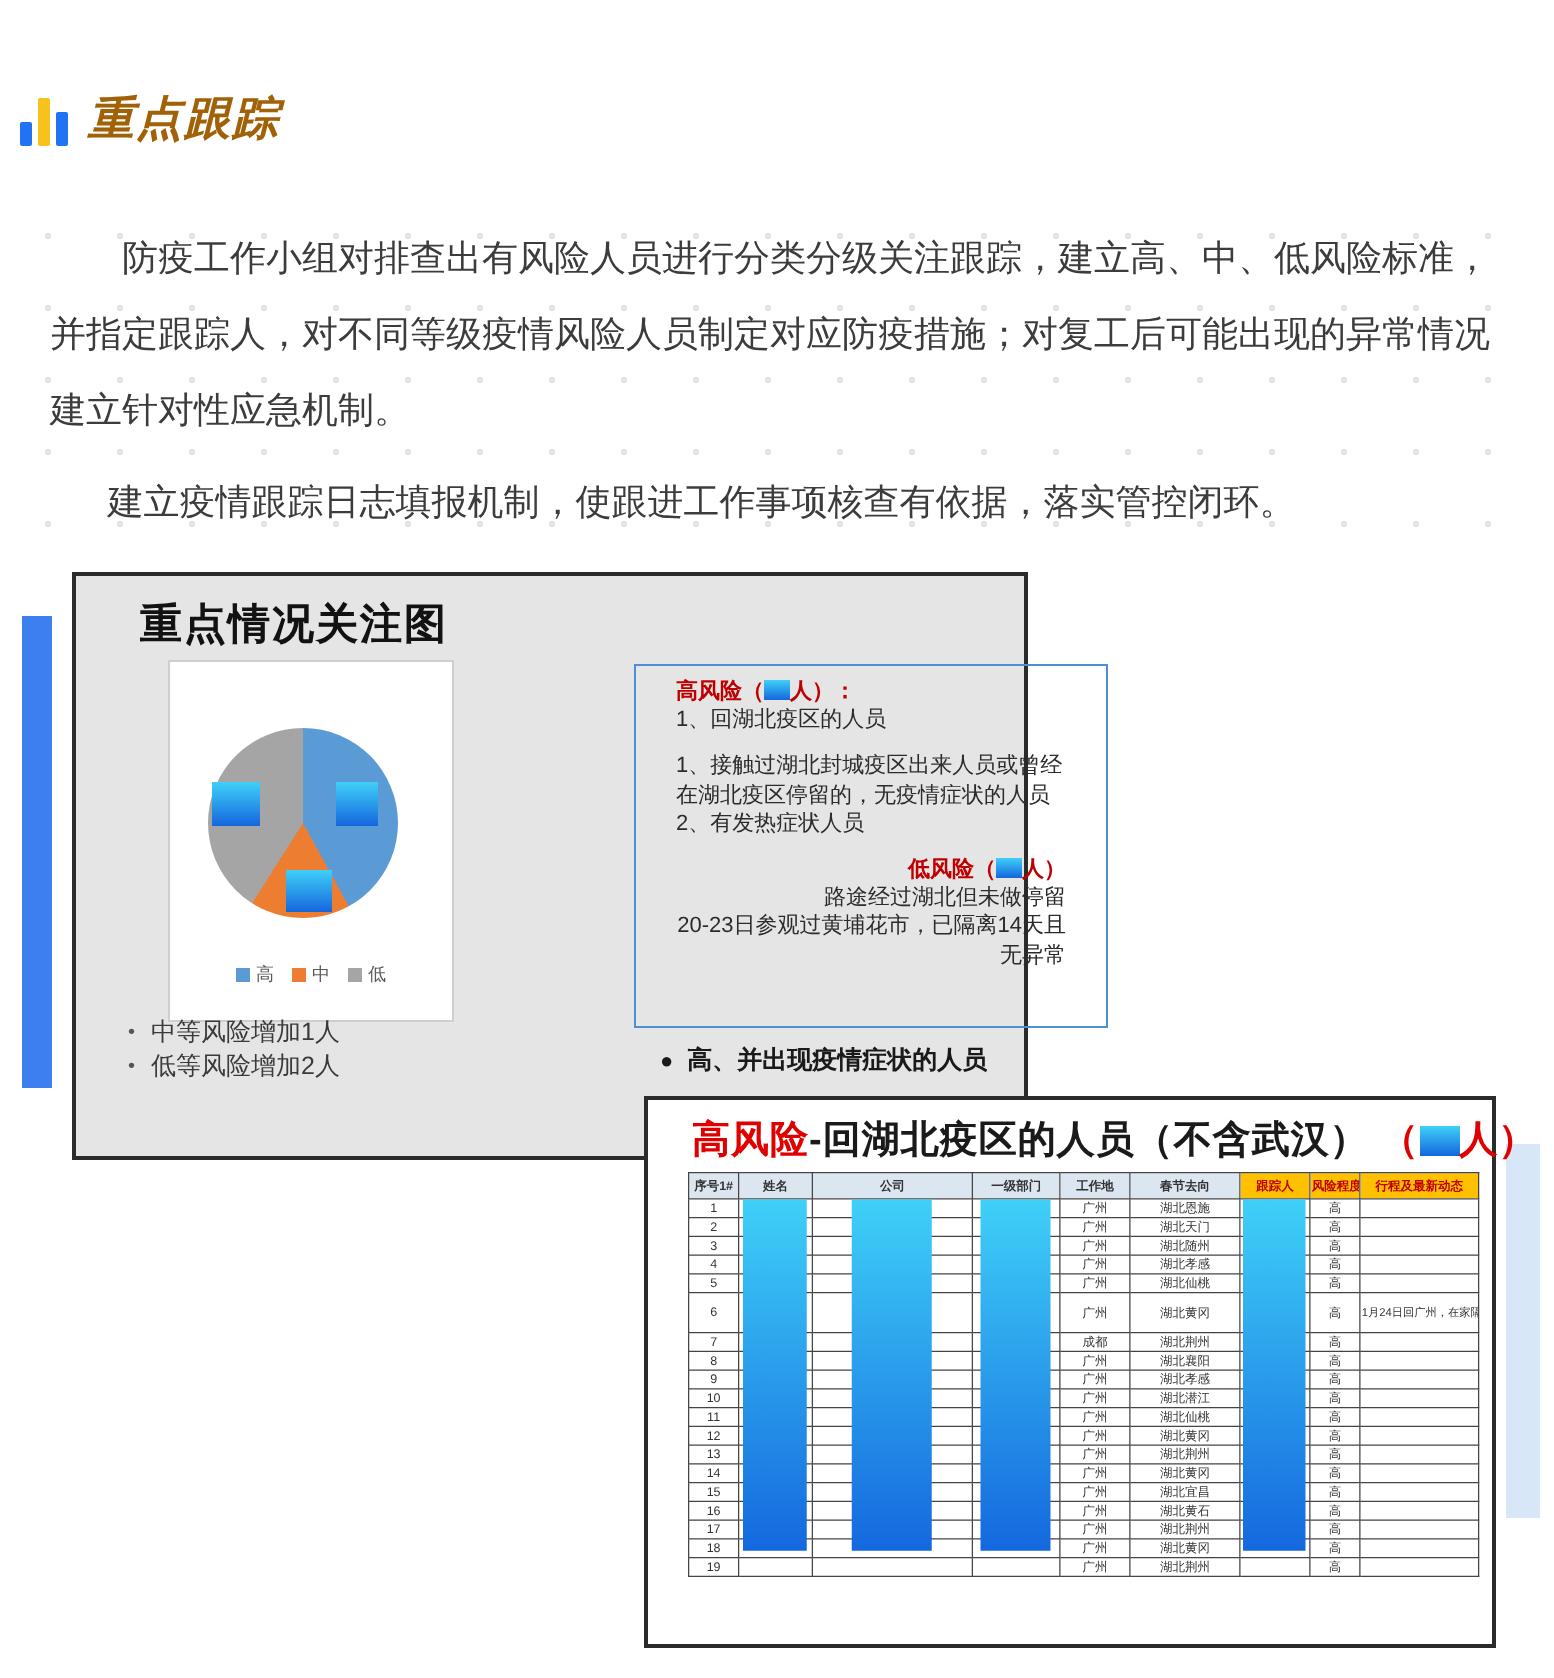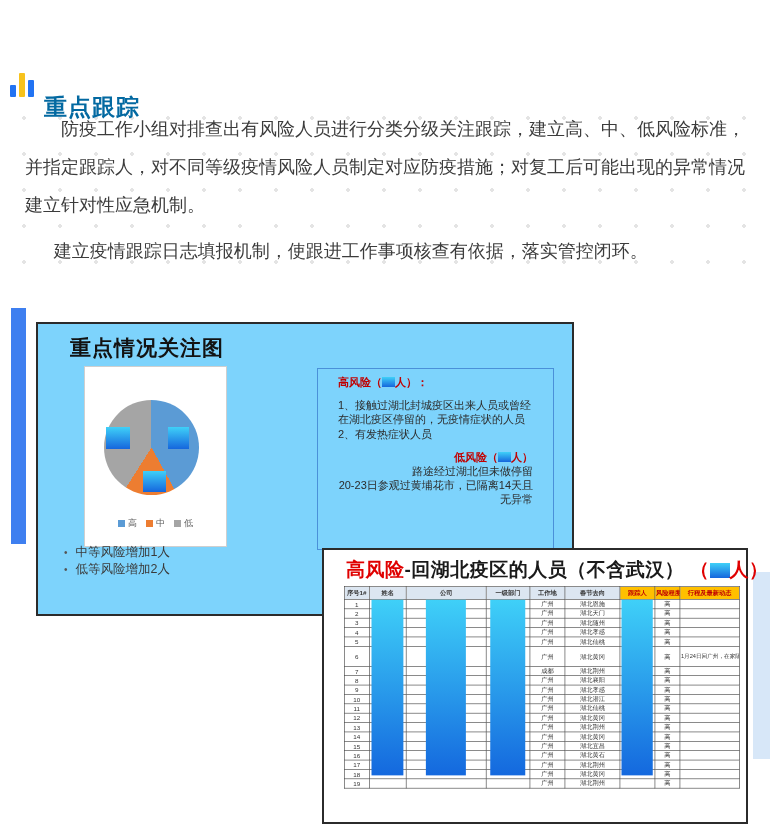--- a/index.html
+++ b/index.html
@@ -11,33 +11,33 @@
         background-image:radial-gradient(circle,#e4e4e4 1.6px,transparent 1.7px);
         background-size:36px 36px;background-position:6px 10px;}
 
   
   .sec-header{position:absolute;left:10px;top:44px;display:flex;align-items:center;gap:10px;}
   .bars-icon{display:flex;align-items:flex-end;gap:3px;height:26px;}
   .bars-icon i{display:block;width:6px;border-radius:1px;}
   .bars-icon .b1{height:12px;background:#2273f3;}
   .bars-icon .b2{height:24px;background:#f7c21c;}
   .bars-icon .b3{height:17px;background:#2273f3;}
-  .sec-title{font-size:23px;font-weight:bold;color:#0369a1;letter-spacing:1px;margin-top:48px;}
+  .sec-title{font-size:23px;font-weight:bold;font-style:italic;color:#a16207;letter-spacing:1px;}
 
   .para{position:absolute;left:25px;width:728px;font-size:18px;line-height:38px;color:#3c3c3c;}
   .p1{top:92px;text-indent:2em;}
   .p2{top:214px;text-indent:1.6em;}
 
   
   .accent-left{position:absolute;left:11px;top:308px;width:15px;height:236px;background:#3e7ff0;}
   .accent-right{position:absolute;left:753px;top:572px;width:17px;height:187px;background:#d7e7f8;}
 
   
-  .img1{position:absolute;left:36px;top:286px;width:538px;height:294px;background:#7dd3fc;
-        border:2px solid #2b2b2b;box-sizing:border-box;z-index:1;margin-top:36px;}
+  .img1{position:absolute;left:36px;top:286px;width:478px;height:294px;background:#e5e5e5;
+        border:2px solid #2b2b2b;box-sizing:border-box;z-index:1;}
   .img1-title{position:absolute;left:32px;top:10px;font-size:21px;font-weight:bold;color:#121212;letter-spacing:1px;}
   .chart-box{position:absolute;left:46px;top:42px;width:141px;height:179px;border:1px solid #cfcfcf;background:#fff;}
   .pie{position:absolute;left:19px;top:33px;width:95px;height:95px;border-radius:50%;}
   .mask-sq{background:linear-gradient(180deg,#3fd0f8 0%,#1566dd 100%);}
   .pie-sq{position:absolute;}
   .pie-legend{position:absolute;left:0;top:150px;width:100%;display:flex;justify-content:center;gap:9px;
               font-size:9px;color:#595959;align-items:center;}
   .pie-legend .li{display:flex;align-items:center;gap:3px;}
   .pie-legend .sw{width:7px;height:7px;display:inline-block;}
   .chart-bullets{position:absolute;left:26px;top:220px;font-size:12.5px;color:#3a3a3a;line-height:17px;}
@@ -131,20 +131,21 @@
         </div>
         <div class="row">
           <span class="dot">•</span>
           <span>低等风险增加2人</span>
         </div>
       </div>
 
     <div class="risk-box" id="risk-box">
         <div class="risk-sec">
           <div class="risk-head"><span>高风险</span><span>（</span><span class="inline-mask mask-sq"></span><span>人）：</span></div>
+          <div>1、回湖北疫区的人员</div>
         </div>
         <div class="risk-sec">
           <div>1、接触过湖北封城疫区出来人员或曾经在湖北疫区停留的，无疫情症状的人员</div>
           <div>2、有发热症状人员</div>
         </div>
         <div class="risk-sec">
           <div class="risk-head"><span>低风险</span><span>（</span><span class="inline-mask mask-sq"></span><span>人）</span></div>
           <div>路途经过湖北但未做停留</div>
           <div>20-23日参观过黄埔花市，已隔离14天且无异常</div>
         </div>

